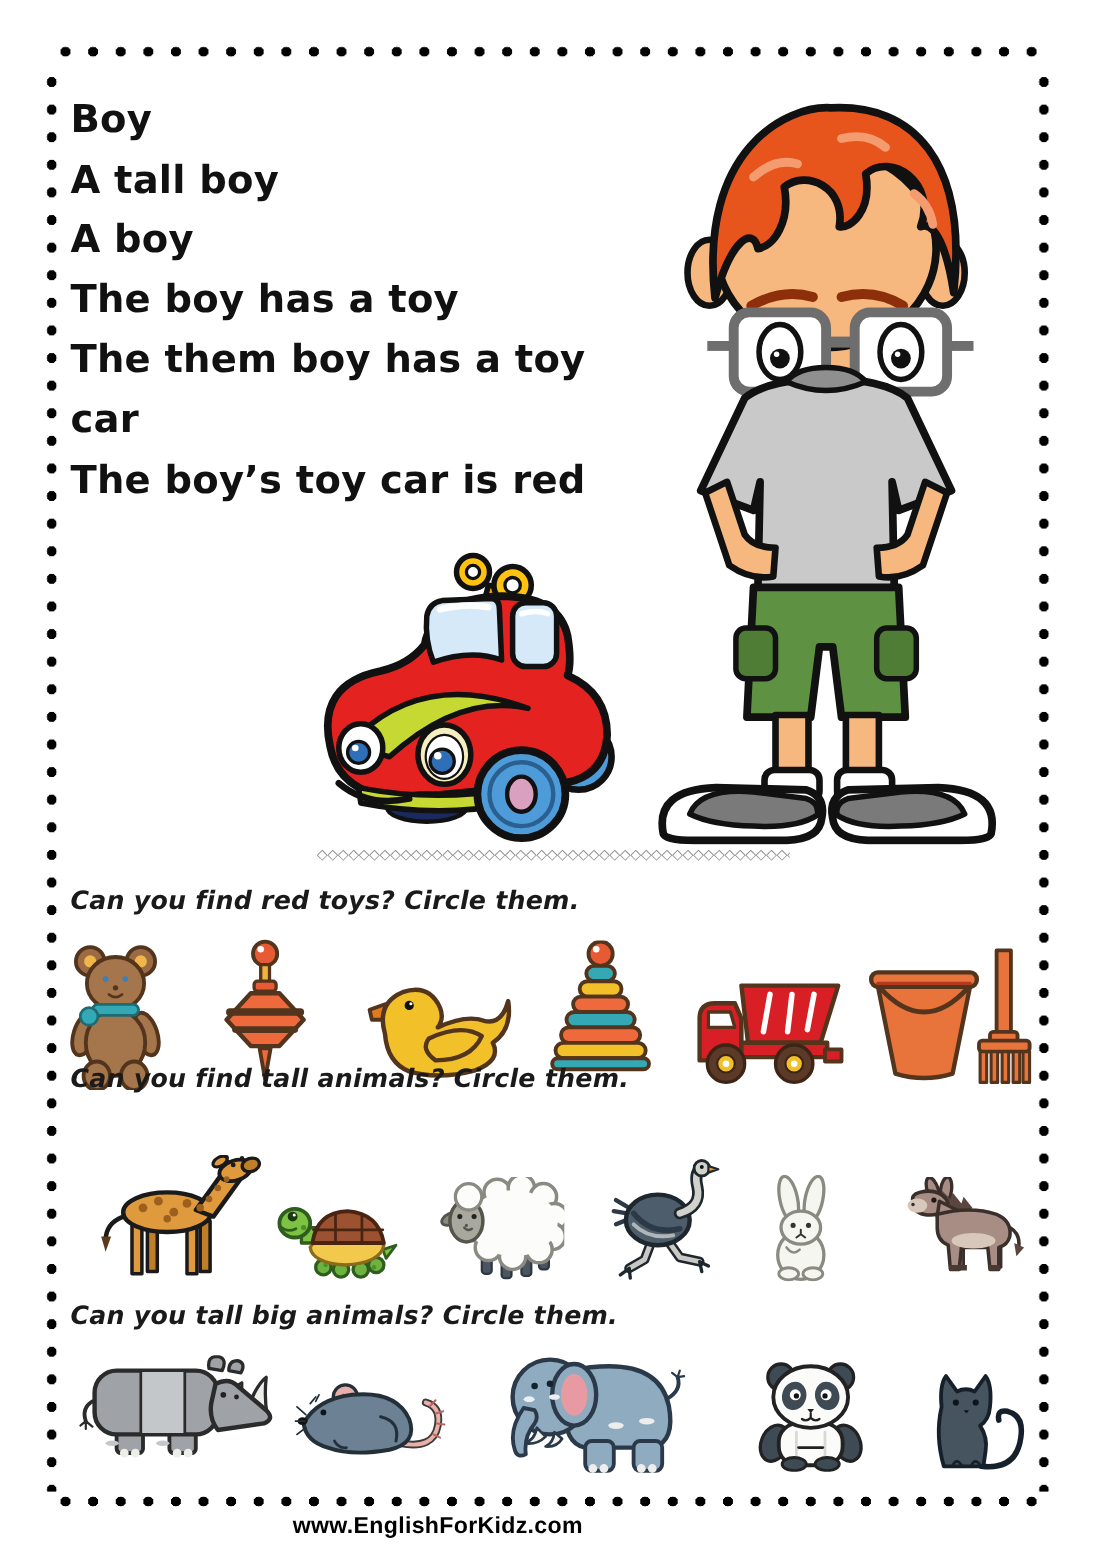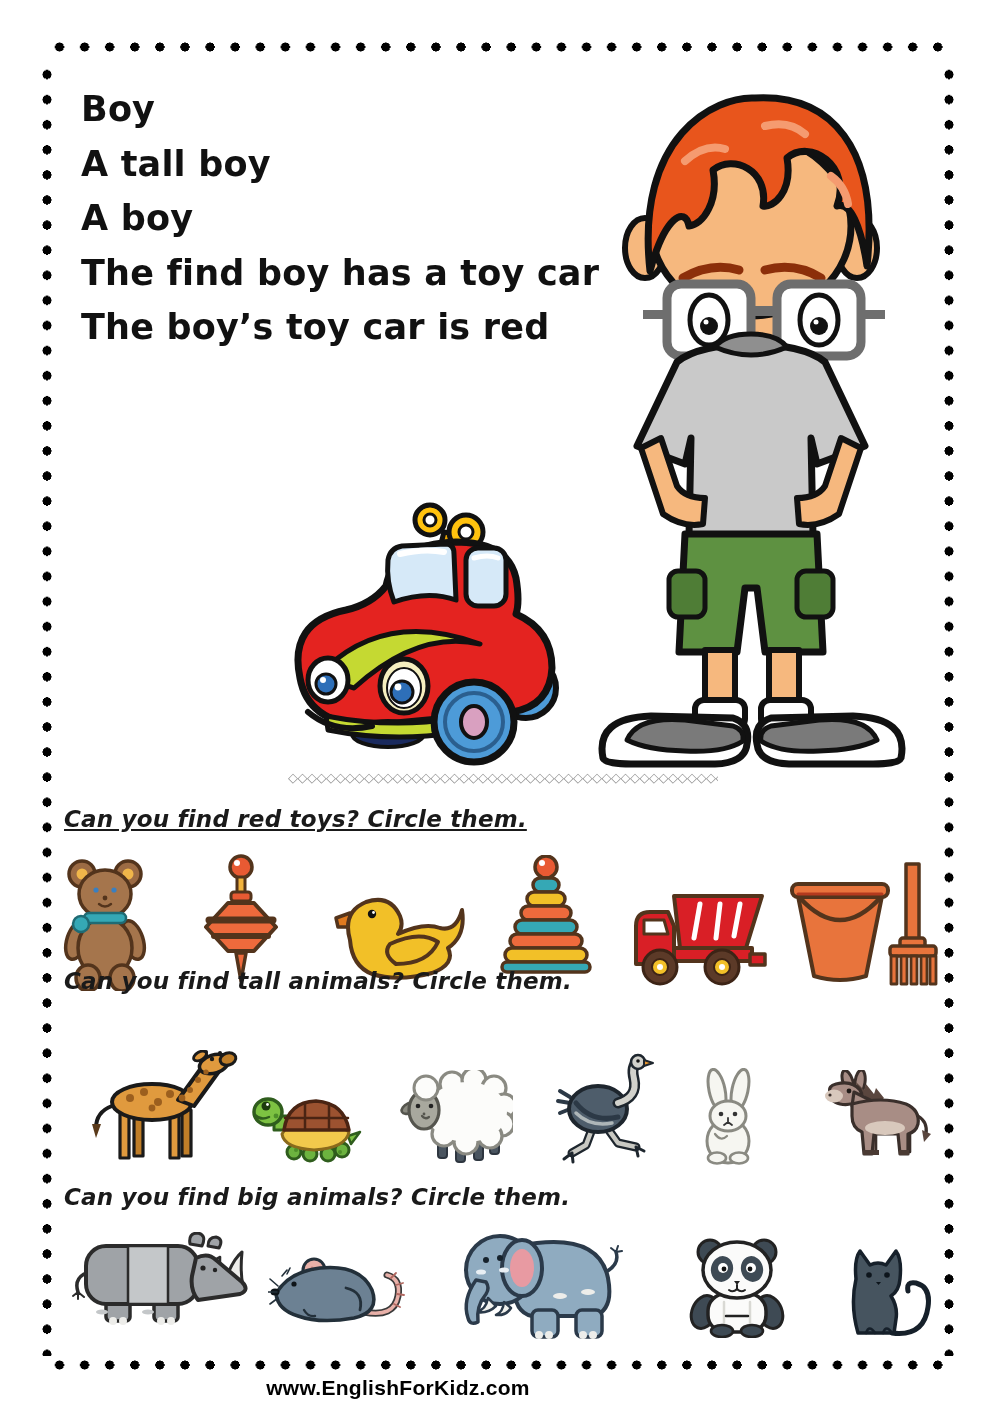--- a/index.html
+++ b/index.html
@@ -7,24 +7,24 @@
         font-family:"DejaVu Sans","Liberation Sans",sans-serif;}
   
   .dots-h{position:absolute;height:10px;background-image:radial-gradient(circle 4.6px at 12.5px 5px,#000 97%,transparent 100%);background-size:25.1px 10px;background-repeat:repeat-x;}
   .dots-v{position:absolute;width:10px;background-image:radial-gradient(circle 4.6px at 5px 12.5px,#000 97%,transparent 100%);background-size:10px 25.1px;background-repeat:repeat-y;}
   #border-top{left:47px;top:42px;width:903px;}
   #border-bottom{left:47px;top:1360px;width:903px;}
   #border-left{left:42px;top:62px;height:1294px;}
   #border-right{left:944px;top:62px;height:1294px;}
   
   .reading{position:absolute;left:64px;top:82px;width:540px;color:#111;
-           font-size:35px;font-weight:800;line-height:54.6px;letter-spacing:.2px;margin-left:17px;}
+           font-size:35px;font-weight:800;line-height:54.6px;letter-spacing:.2px;}
   
   .prompt{position:absolute;left:64px;color:#1a1a1a;font-size:23px;font-weight:700;font-style:italic;letter-spacing:.2px;}
-  #prompt-red-toys{top:806px;text-decoration:underline;}
+  #prompt-red-toys{top:806px;}
   #prompt-tall-animals{top:968px;}
   #prompt-big-animals{top:1184px;}
   
   .divider{position:absolute;left:288px;top:770px;width:430px;height:16px;overflow:hidden;
            white-space:nowrap;color:#8d8d8d;font-size:13px;letter-spacing:-.5px;line-height:16px;}
   
   .ill{position:absolute;}
   .ill svg{display:block;width:100%;height:100%;}
   
   .footer{position:absolute;left:0;top:1376px;width:796px;text-align:center;color:#000;
@@ -37,21 +37,22 @@
 
   <div id="border-top" class="dots-h"></div>
   <div id="border-bottom" class="dots-h"></div>
   <div id="border-left" class="dots-v"></div>
   <div id="border-right" class="dots-v"></div>
 
   <div class="reading">
     <div>Boy</div>
     <div>A tall boy</div>
     <div>A boy</div>
-    <div>The find boy has a toy car</div>
+    <div>The boy has a toy</div>
+    <div>The them boy has a toy car</div>
     <div>The boy’s toy car is red</div>
   </div>
 
   <div class="ill" style="left:565px;top:66px;width:375px;height:702px;">
     <svg viewBox="0 0 375 702">
       <g stroke-linejoin="round" stroke-linecap="round">
 
         <rect x="158" y="230" width="56" height="78" fill="#f6b87e" stroke="#111" stroke-width="6"></rect>
 
         <ellipse cx="80" cy="182" rx="20" ry="30" fill="#f6b87e" stroke="#111" stroke-width="6"></ellipse>
@@ -413,21 +414,21 @@
         <ellipse cx="67" cy="58" rx="20" ry="7" fill="#d8c8bc"></ellipse>
         <rect x="45" y="80" width="10" height="5" fill="#4a3a33"></rect>
           <rect x="81" y="80" width="10" height="5" fill="#4a3a33"></rect>
         <rect x="49" y="78" width="10" height="5" fill="#4a3a33" transform="translate(2,2)"></rect>
         <path d="M100,46 Q110,52 108,64" fill="none" stroke="#3a2f2b" stroke-width="3.2"></path>
         <path d="M104,60 L113,64 L106,72 Z" fill="#5a463e"></path>
       </g>
     </svg>
   </div>
 
-  <div id="prompt-big-animals" class="prompt">Can you find big animals? Circle them.</div>
+  <div id="prompt-big-animals" class="prompt">Can you tall big animals? Circle them.</div>
 
   <div class="ill" style="left:72px;top:1232px;width:180px;height:100px;">
     <svg viewBox="0 0 180 100">
       <g stroke-linejoin="round" stroke-linecap="round">
         <path d="M12,42 Q2,48 6,60" fill="none" stroke="#2b2b2b" stroke-width="3.5"></path>
         <path d="M6,60 l-5,4 M6,60 l0,7 M6,60 l6,5" stroke="#2b2b2b" stroke-width="2"></path>
         <path d="M118,12 q-2,-11 8,-11 q9,2 4,13 Z" fill="#9fa3a7" stroke="#2b2b2b" stroke-width="3"></path>
         <path d="M136,14 q0,-9 8,-9 q8,2 3,11 Z" fill="#9fa3a7" stroke="#2b2b2b" stroke-width="3"></path>
         <path d="M152,52 Q160,28 170,20 Q168,40 171,54 Z" fill="#ededea" stroke="#2b2b2b" stroke-width="3"></path>
         <path d="M136,42 Q140,28 148,25 Q148,37 147,44 Z" fill="#ededea" stroke="#2b2b2b" stroke-width="2.6"></path>

